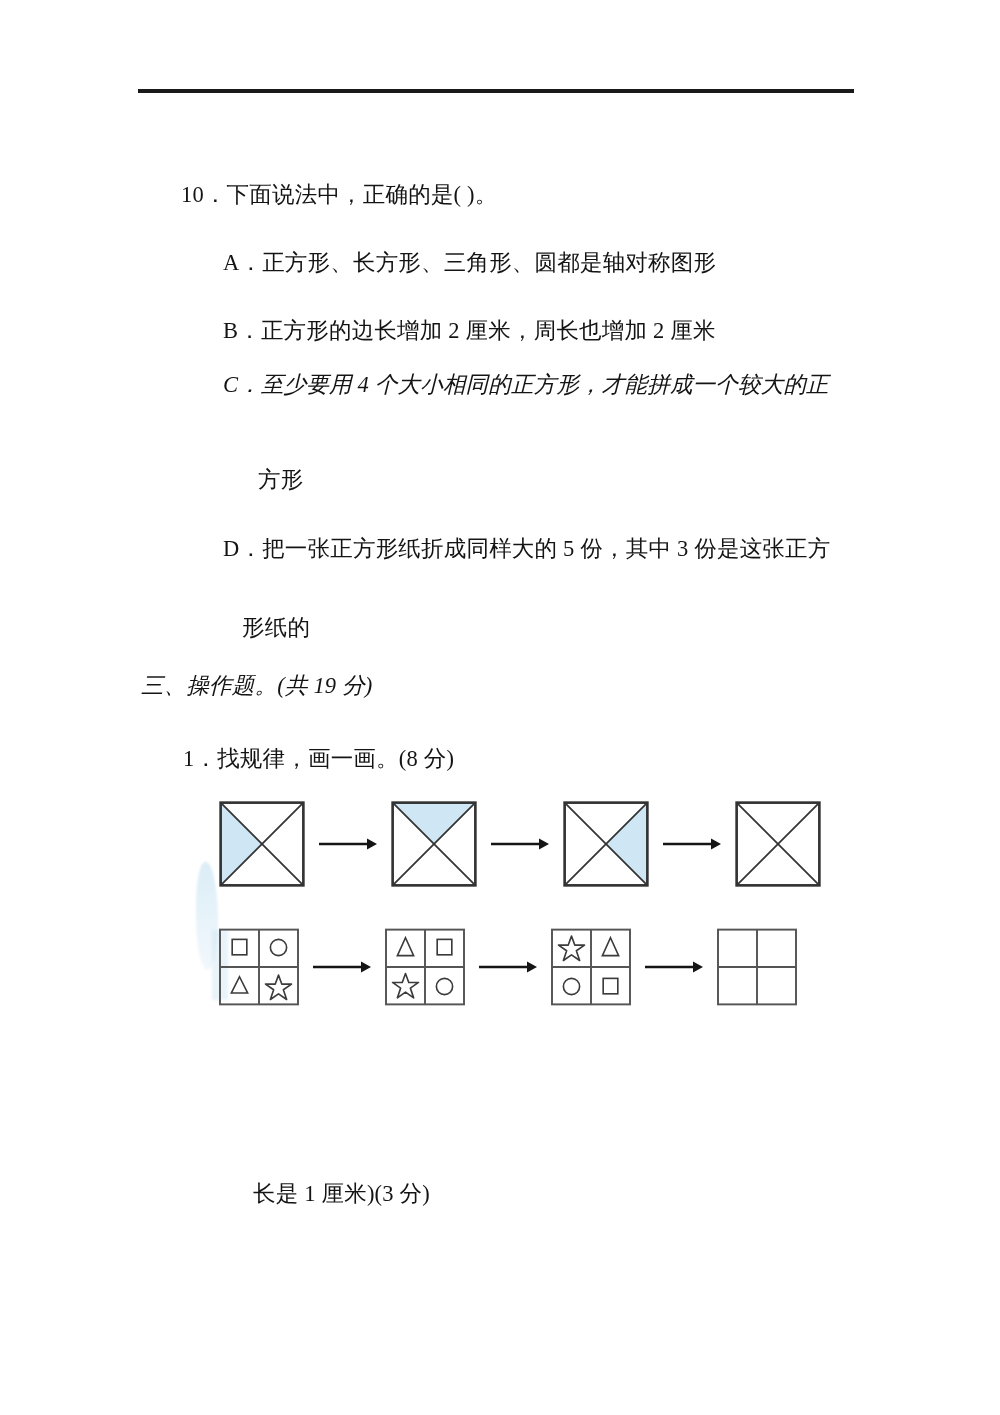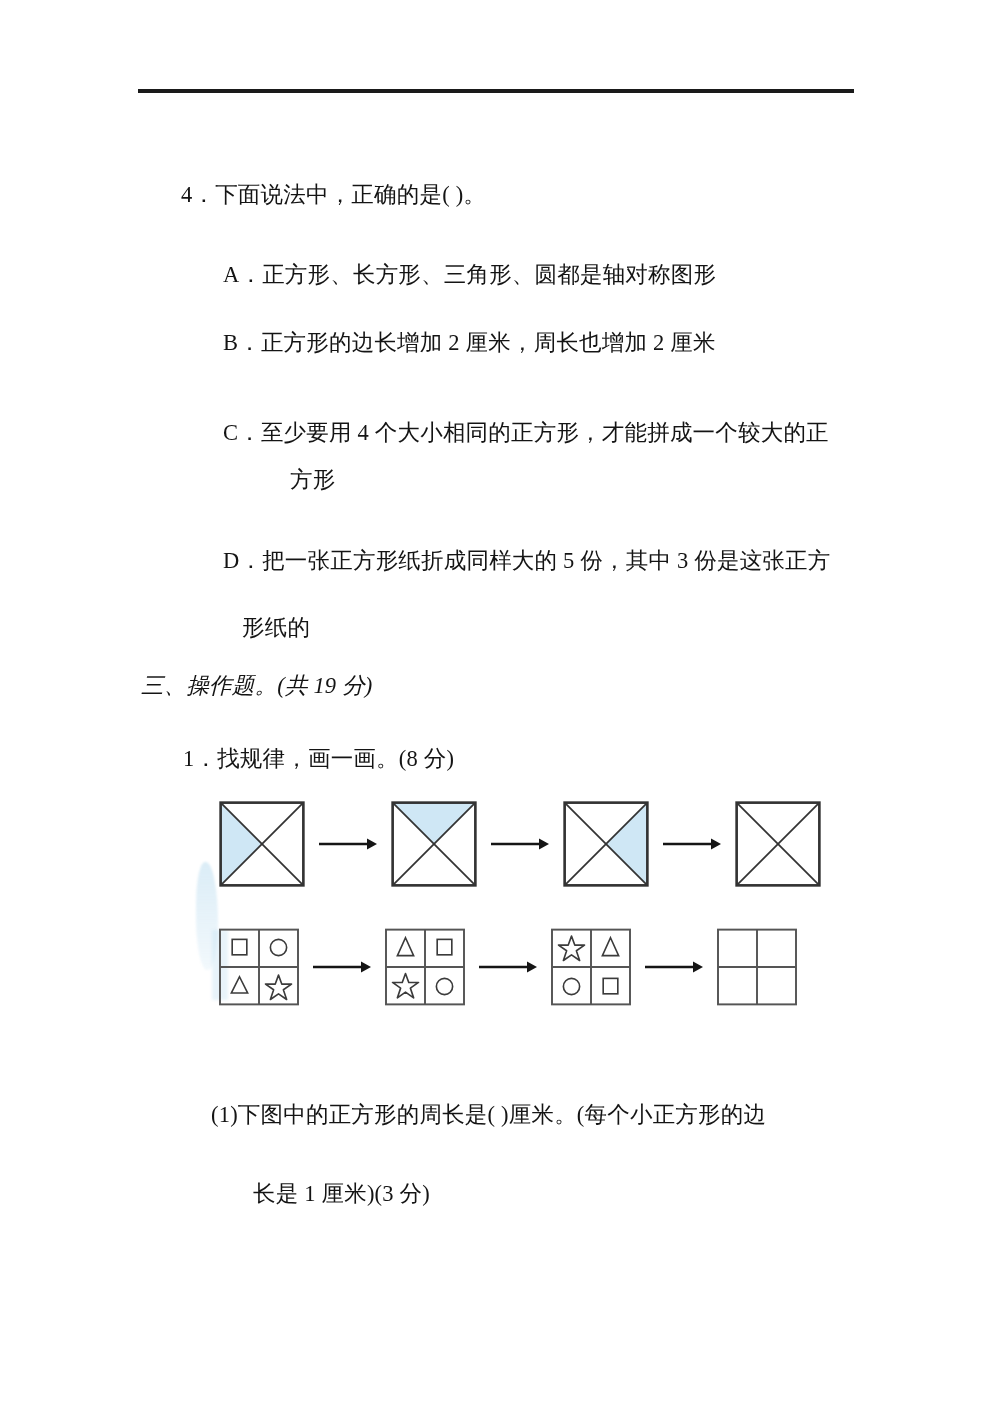--- a/index.html
+++ b/index.html
@@ -32,25 +32,25 @@
     position: absolute;
     white-space: nowrap;
     font-size: 22.5px;
     line-height: 1;
     letter-spacing: 0.2px;
     color: #141414;
   }
 
   
   .q10-stem   { left: 181px; top: 184px; }
-  .opt        { left: 223px; margin-top: 12px; }
+  .opt        { left: 223px; }
   .opt-a      { top: 252px; }
   .opt-b      { top: 320px; }
-  .opt-c      { top: 410px; }
-  .opt-c2     { left: 258px; top: 469px; margin-left: 32px; }
+  .opt-c      { top: 374px; font-style: italic; }
+  .opt-c2     { left: 258px; top: 469px; }
   .opt-d      { top: 538px; }
   .opt-d2     { left: 242px; top: 617px; }
 
   
   .sec-head   { left: 141px; top: 675px; font-style: italic; }
 
   
   .sub-1      { left: 183px; top: 748px; }
 
   
@@ -112,21 +112,21 @@
     pointer-events: none;
   }
 </style>
 </head>
 <body>
 
 <div class="page">
 
   <div class="header-rule"></div>
 
-  <div class="line q10-stem">4．下面说法中，正确的是(        )。</div>
+  <div class="line q10-stem">10．下面说法中，正确的是(        )。</div>
 
   <div class="line opt opt-a">A．正方形、长方形、三角形、圆都是轴对称图形</div>
 
   <div class="line opt opt-b">B．正方形的边长增加 2 厘米，周长也增加 2 厘米</div>
 
   <div class="line opt opt-c">C．至少要用 4 个大小相同的正方形，才能拼成一个较大的正</div>
 
   <div class="line opt-c2">方形</div>
 
   <div class="line opt opt-d">D．把一张正方形纸折成同样大的 5 份，其中 3 份是这张正方</div>
@@ -247,17 +247,16 @@
 
     <svg class="sgrid" viewBox="0 0 100 96">
       <rect x="2" y="2" width="96" height="92" fill="none" stroke="#555555" stroke-width="2.4"></rect>
       <line x1="50" y1="2" x2="50" y2="94" stroke="#555555" stroke-width="2.4"></line>
       <line x1="2" y1="48" x2="98" y2="48" stroke="#555555" stroke-width="2.4"></line>
     </svg>
 
   </div>
 
 
-  <div class="line sub-2-1">(1)下图中的正方形的周长是(        )厘米。(每个小正方形的边</div>
 
   <div class="line sub-2-1b">长是 1 厘米)(3 分)</div>
 
 </div>
 
 </body></html>

